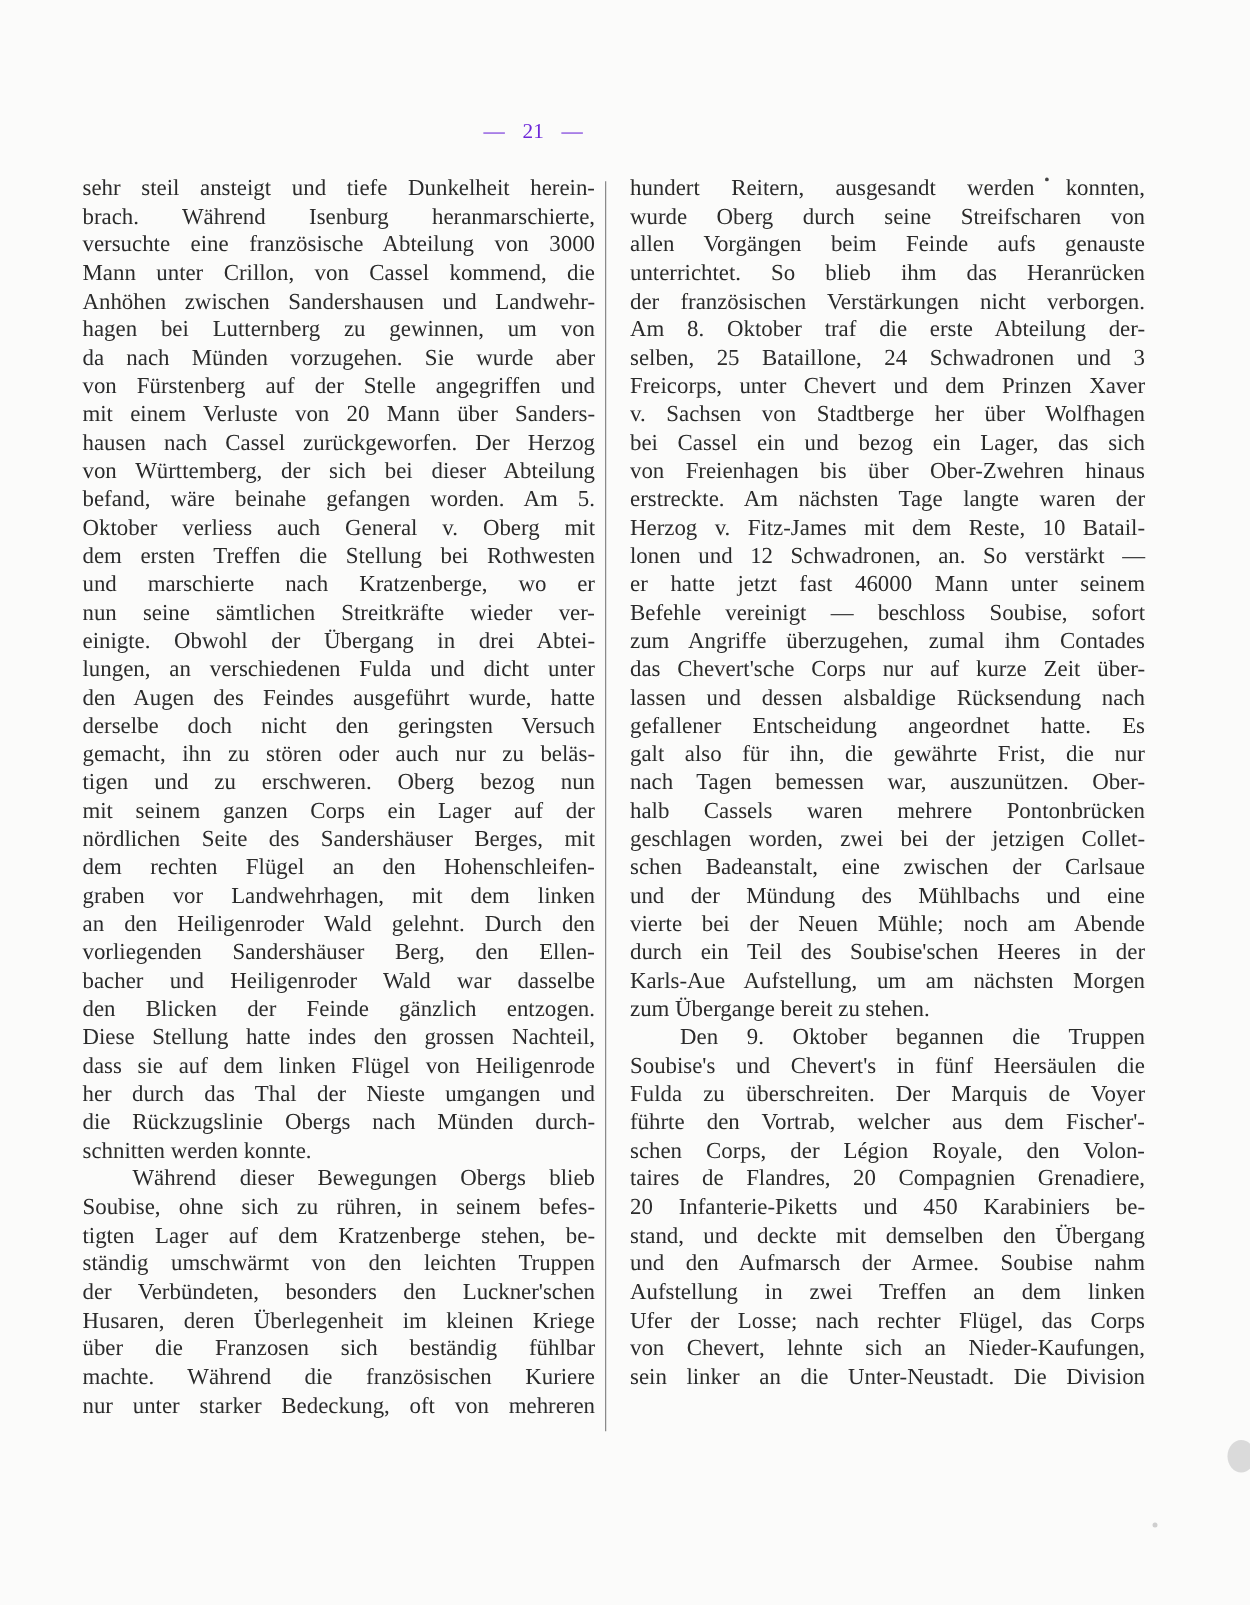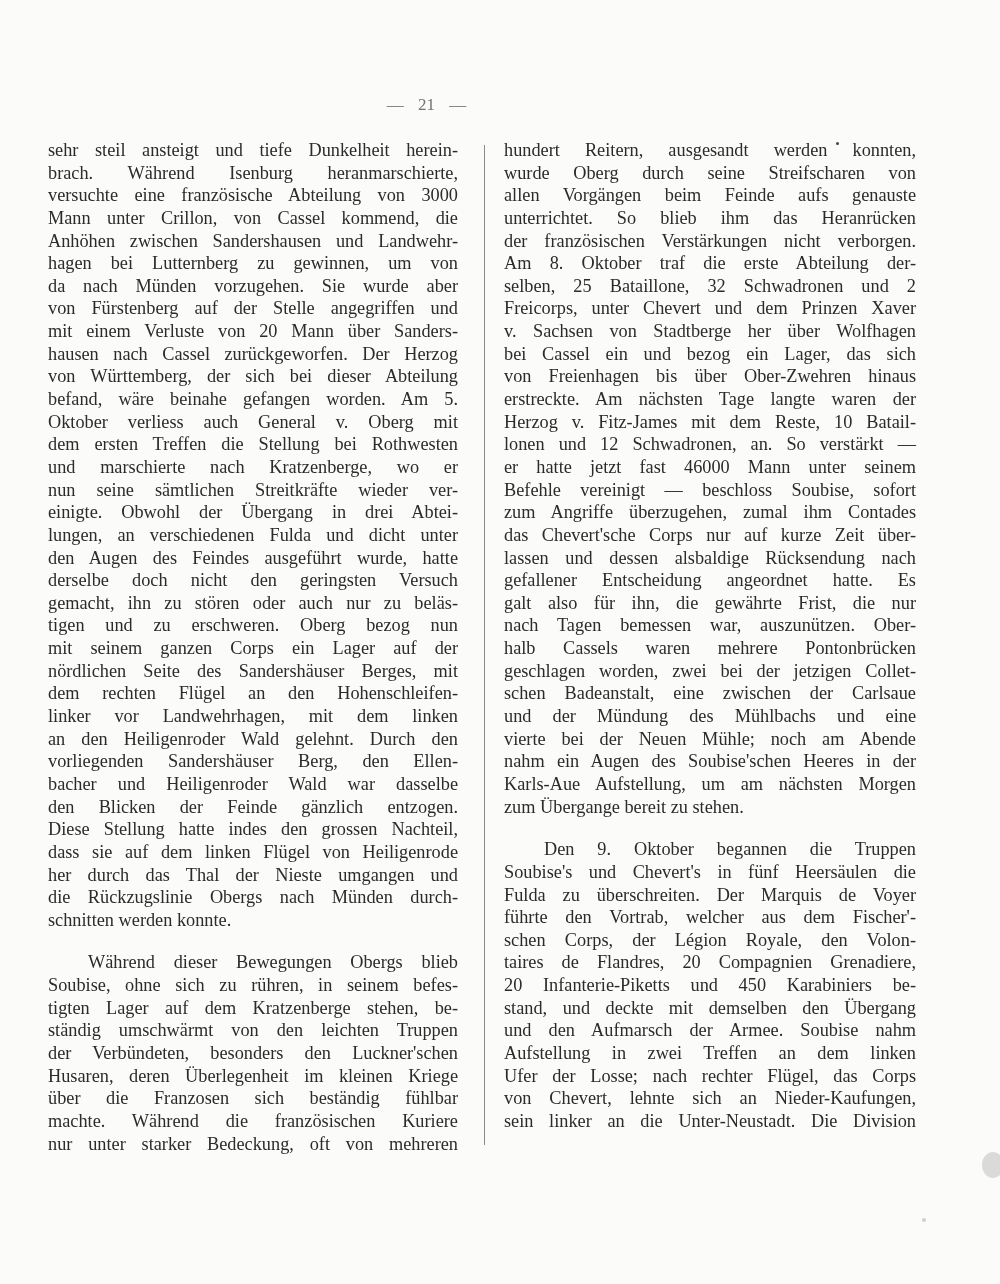--- a/index.html
+++ b/index.html
@@ -4,38 +4,38 @@
 <style>
   html, body { margin: 0; padding: 0; }
   body {
     width: 1000px; height: 1284px; position: relative; overflow: hidden;
     background: #fbfbfa;
     font-family: "DejaVu Serif", "Liberation Serif", serif;
     color: #2a2a2a;
   }
   .page-header {
     position: absolute; left: 0; width: 853px; top: 95px;
-    text-align: center; font-size: 17px; color: #737373;
+    text-align: center; font-size: 17px; color: #6d28d9;
     font-family: "Liberation Serif", "DejaVu Serif", serif;
     word-spacing: 10px;
   }
   .column {
     position: absolute; top: 139px;
     font-family: "Liberation Serif", "DejaVu Serif", serif;
     font-size: 18.3px; line-height: 22.65px; color: #2b2b2b;
   }
-  .col-left { left: 48px; width: 410px; }
+  .col-left { left: 66px; width: 410px; }
   .col-right { left: 504px; width: 412px; }
   .line {
     display: block; white-space: nowrap;
     text-align: justify; text-align-last: justify;
     height: 22.65px;
   }
   .line.last { text-align-last: left; }
-  .line.indent { padding-left: 40px; margin-top: 20px; }
+  .line.indent { padding-left: 40px; }
   .divider {
     position: absolute; left: 484px; top: 145px; width: 1px; height: 1000px;
     background: #8a8a8a;
   }
   .stain {
     position: absolute; left: 982px; top: 1152px; width: 22px; height: 26px;
     border-radius: 50%; background: #d2d2d2; opacity: 0.8;
   }
   .speck { position: absolute; width: 4px; height: 4px; border-radius: 50%; background: #cfcfcf; }
 </style>
@@ -63,21 +63,21 @@
     <span class="line">nun seine sämtlichen Streitkräfte wieder ver-</span>
     <span class="line">einigte. Obwohl der Übergang in drei Abtei-</span>
     <span class="line">lungen, an verschiedenen Fulda und dicht unter</span>
     <span class="line">den Augen des Feindes ausgeführt wurde, hatte</span>
     <span class="line">derselbe doch nicht den geringsten Versuch</span>
     <span class="line">gemacht, ihn zu stören oder auch nur zu beläs-</span>
     <span class="line">tigen und zu erschweren. Oberg bezog nun</span>
     <span class="line">mit seinem ganzen Corps ein Lager auf der</span>
     <span class="line">nördlichen Seite des Sandershäuser Berges, mit</span>
     <span class="line">dem rechten Flügel an den Hohenschleifen-</span>
-    <span class="line">linker vor Landwehrhagen, mit dem linken</span>
+    <span class="line">graben vor Landwehrhagen, mit dem linken</span>
     <span class="line">an den Heiligenroder Wald gelehnt. Durch den</span>
     <span class="line">vorliegenden Sandershäuser Berg, den Ellen-</span>
     <span class="line">bacher und Heiligenroder Wald war dasselbe</span>
     <span class="line">den Blicken der Feinde gänzlich entzogen.</span>
     <span class="line">Diese Stellung hatte indes den grossen Nachteil,</span>
     <span class="line">dass sie auf dem linken Flügel von Heiligenrode</span>
     <span class="line">her durch das Thal der Nieste umgangen und</span>
     <span class="line">die Rückzugslinie Obergs nach Münden durch-</span>
     <span class="line last">schnitten werden konnte.</span>
     <span class="line indent">Während dieser Bewegungen Obergs blieb</span>
@@ -91,42 +91,42 @@
     <span class="line">nur unter starker Bedeckung, oft von mehreren</span>
   </div>
 <div class="divider"></div>
 <div class="column col-right">
     <span class="line">hundert Reitern, ausgesandt werden konnten,</span>
     <span class="line">wurde Oberg durch seine Streifscharen von</span>
     <span class="line">allen Vorgängen beim Feinde aufs genauste</span>
     <span class="line">unterrichtet. So blieb ihm das Heranrücken</span>
     <span class="line">der französischen Verstärkungen nicht verborgen.</span>
     <span class="line">Am 8. Oktober traf die erste Abteilung der-</span>
-    <span class="line">selben, 25 Bataillone, 32 Schwadronen und 2</span>
+    <span class="line">selben, 25 Bataillone, 24 Schwadronen und 3</span>
     <span class="line">Freicorps, unter Chevert und dem Prinzen Xaver</span>
     <span class="line">v. Sachsen von Stadtberge her über Wolfhagen</span>
     <span class="line">bei Cassel ein und bezog ein Lager, das sich</span>
     <span class="line">von Freienhagen bis über Ober-Zwehren hinaus</span>
     <span class="line">erstreckte. Am nächsten Tage langte waren der</span>
     <span class="line">Herzog v. Fitz-James mit dem Reste, 10 Batail-</span>
     <span class="line">lonen und 12 Schwadronen, an. So verstärkt —</span>
     <span class="line">er hatte jetzt fast 46000 Mann unter seinem</span>
     <span class="line">Befehle vereinigt — beschloss Soubise, sofort</span>
     <span class="line">zum Angriffe überzugehen, zumal ihm Contades</span>
     <span class="line">das Chevert'sche Corps nur auf kurze Zeit über-</span>
     <span class="line">lassen und dessen alsbaldige Rücksendung nach</span>
     <span class="line">gefallener Entscheidung angeordnet hatte. Es</span>
     <span class="line">galt also für ihn, die gewährte Frist, die nur</span>
     <span class="line">nach Tagen bemessen war, auszunützen. Ober-</span>
     <span class="line">halb Cassels waren mehrere Pontonbrücken</span>
     <span class="line">geschlagen worden, zwei bei der jetzigen Collet-</span>
     <span class="line">schen Badeanstalt, eine zwischen der Carlsaue</span>
     <span class="line">und der Mündung des Mühlbachs und eine</span>
     <span class="line">vierte bei der Neuen Mühle; noch am Abende</span>
-    <span class="line">nahm ein Augen des Soubise'schen Heeres in der</span>
+    <span class="line">durch ein Teil des Soubise'schen Heeres in der</span>
     <span class="line">Karls-Aue Aufstellung, um am nächsten Morgen</span>
     <span class="line last">zum Übergange bereit zu stehen.</span>
     <span class="line indent">Den 9. Oktober begannen die Truppen</span>
     <span class="line">Soubise's und Chevert's in fünf Heersäulen die</span>
     <span class="line">Fulda zu überschreiten. Der Marquis de Voyer</span>
     <span class="line">führte den Vortrab, welcher aus dem Fischer'-</span>
     <span class="line">schen Corps, der Légion Royale, den Volon-</span>
     <span class="line">taires de Flandres, 20 Compagnien Grenadiere,</span>
     <span class="line">20 Infanterie-Piketts und 450 Karabiniers be-</span>
     <span class="line">stand, und deckte mit demselben den Übergang</span>

